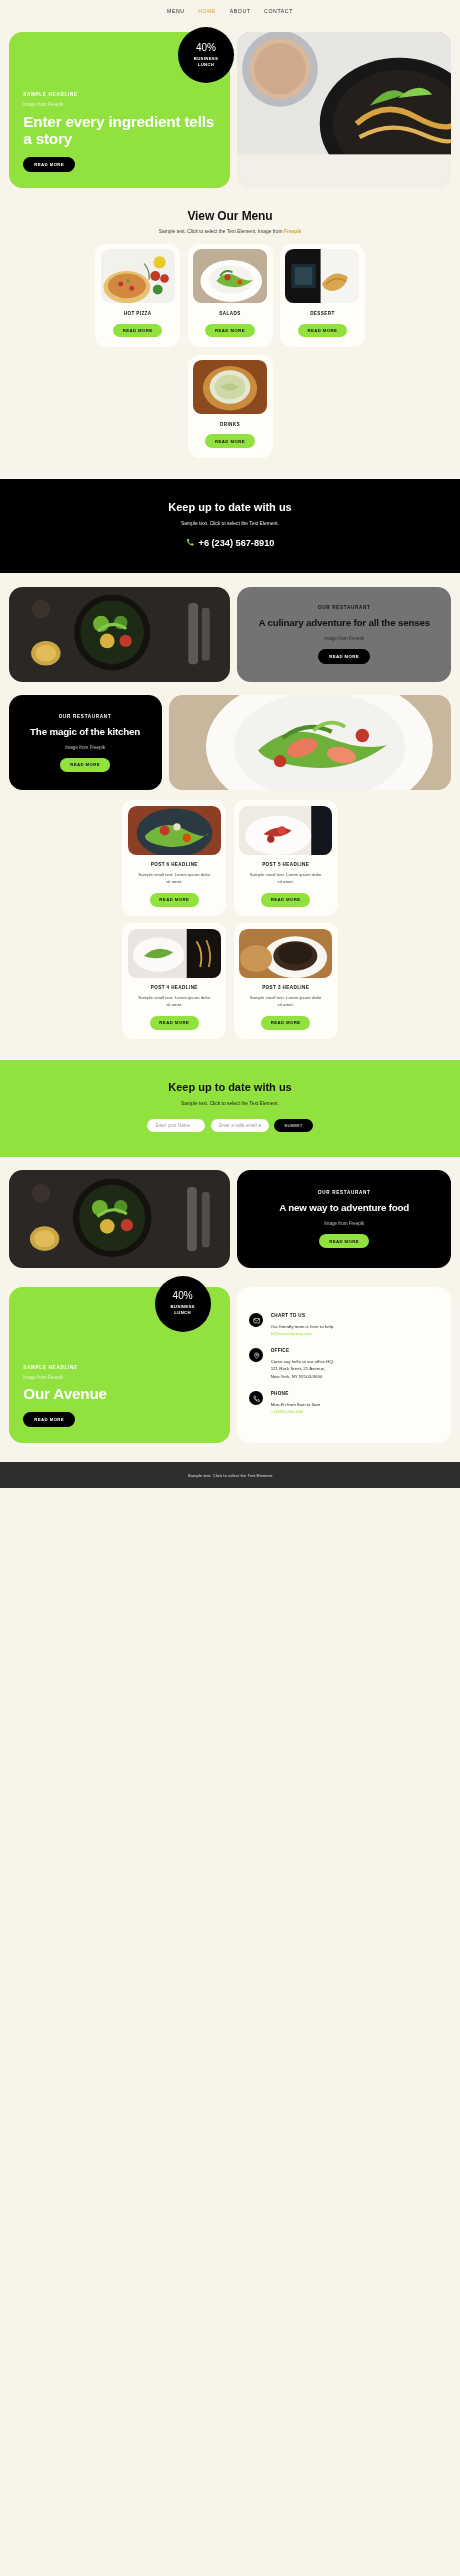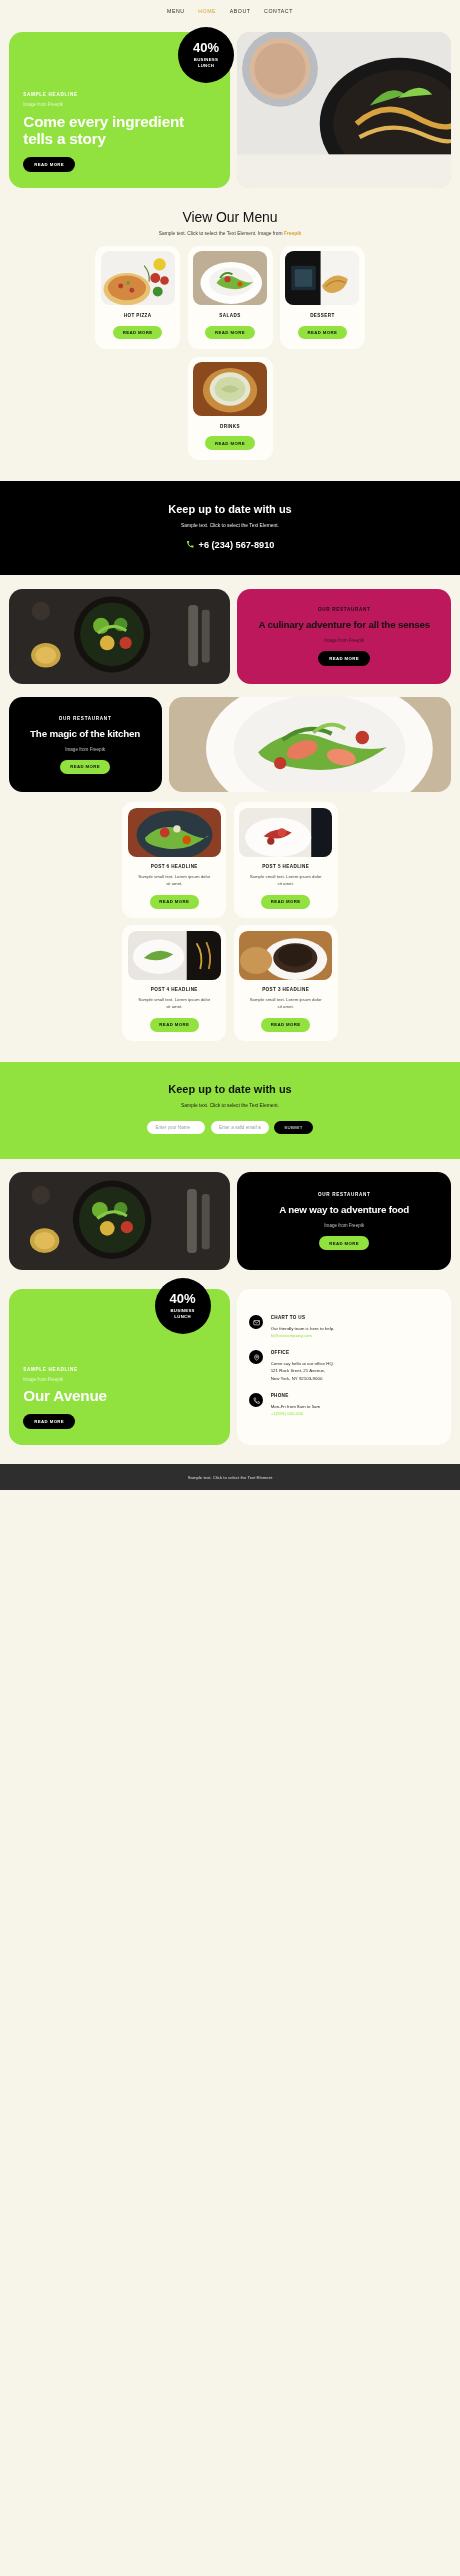--- a/index.html
+++ b/index.html
@@ -15,21 +15,21 @@
   
   .nav {
     height:21px; display:flex; align-items:center; justify-content:center;
     gap:13.5px; background:#f7f4ea;
   }
   .nav a {
     font-size:5.2px; letter-spacing:0.6px; color:#2b2b2b;
     text-decoration:none; font-weight:400;
   }
   .nav a.active { color:#d6a43a; }
-  .green { background:#be185d; }
+  .green { background:#737373; }
   .blk { background:#000; }
 
   .btn {
     display:inline-flex; align-items:center; justify-content:center;
     border:none; cursor:pointer; border-radius:613px;
     font-size:4.3px; font-weight:700; letter-spacing:0.4px;
   }
   .btn-dark { background:#000; color:#fff; padding:4.9px 11px; }
   .btn-green { background:#92e23f; color:#111; padding:4.3px 9.8px; }
 
@@ -53,30 +53,30 @@
   }
   .hero-right {
     flex:1; height:156px; border-radius:13.5px; overflow:hidden; position:relative;
     background:#cfc8c0;
   }
   .badge {
     position:absolute; width:56px; height:56px; border-radius:50%;
     background:#000; color:#fff; display:flex; flex-direction:column;
     align-items:center; justify-content:center; z-index:5;
   }
-  .badge .pct { font-size:13px; font-weight:700; line-height:1; }
+  .badge .pct { font-size:10px; font-weight:400; line-height:1; }
   .badge .lbl { font-size:4.3px; font-weight:700; letter-spacing:0.3px; text-align:center; line-height:1.35; margin-top:3.1px; }
   .hero .badge { top:6.1px; left:178px; }
 
   
   .ph { width:100%; height:100%; display:block; }
 
   
   .sec-head { text-align:center; padding:21px 0 0; }
-  .sec-title { font-size:14px; font-weight:400; letter-spacing:-0.1px; }
+  .sec-title { font-size:12px; font-weight:700; letter-spacing:-0.1px; }
   .sec-sub { font-size:4.9px; color:#3b3b3b; margin-top:6.1px; }
   .sec-sub .lnk { color:#d6a43a; font-weight:700; }
 
   
   .menu-grid { padding:9.8px 92px 0; display:flex; flex-wrap:wrap; gap:7.4px; justify-content:center; }
   .mcard {
     width:85px; background:#fffdf7; border-radius:11px; padding:5.5px 5.5px 9.8px;
     display:flex; flex-direction:column; align-items:center;
   }
   .mcard .thumb { width:74px; height:54px; border-radius:8.6px; overflow:hidden; }
@@ -161,21 +161,21 @@
     <a href="#">MENU</a>
     <a href="#" class="active">HOME</a>
     <a href="#">ABOUT</a>
     <a href="#">CONTACT</a>
   </nav>
 
   <section class="hero">
     <div class="hero-left">
       <div class="eyebrow">SAMPLE HEADLINE</div>
       <div class="imgcred">Image from Freepik</div>
-      <div class="hero-h1">Come every ingredient tells a story</div>
+      <div class="hero-h1">Enter every ingredient tells a story</div>
       <div><button class="btn btn-dark">READ MORE</button></div>
     </div>
 
     <div class="badge">
       <div class="pct">40%</div>
       <div class="lbl">
         <span>BUSINESS</span><br><span>LUNCH</span>
       </div>
     </div>
 

